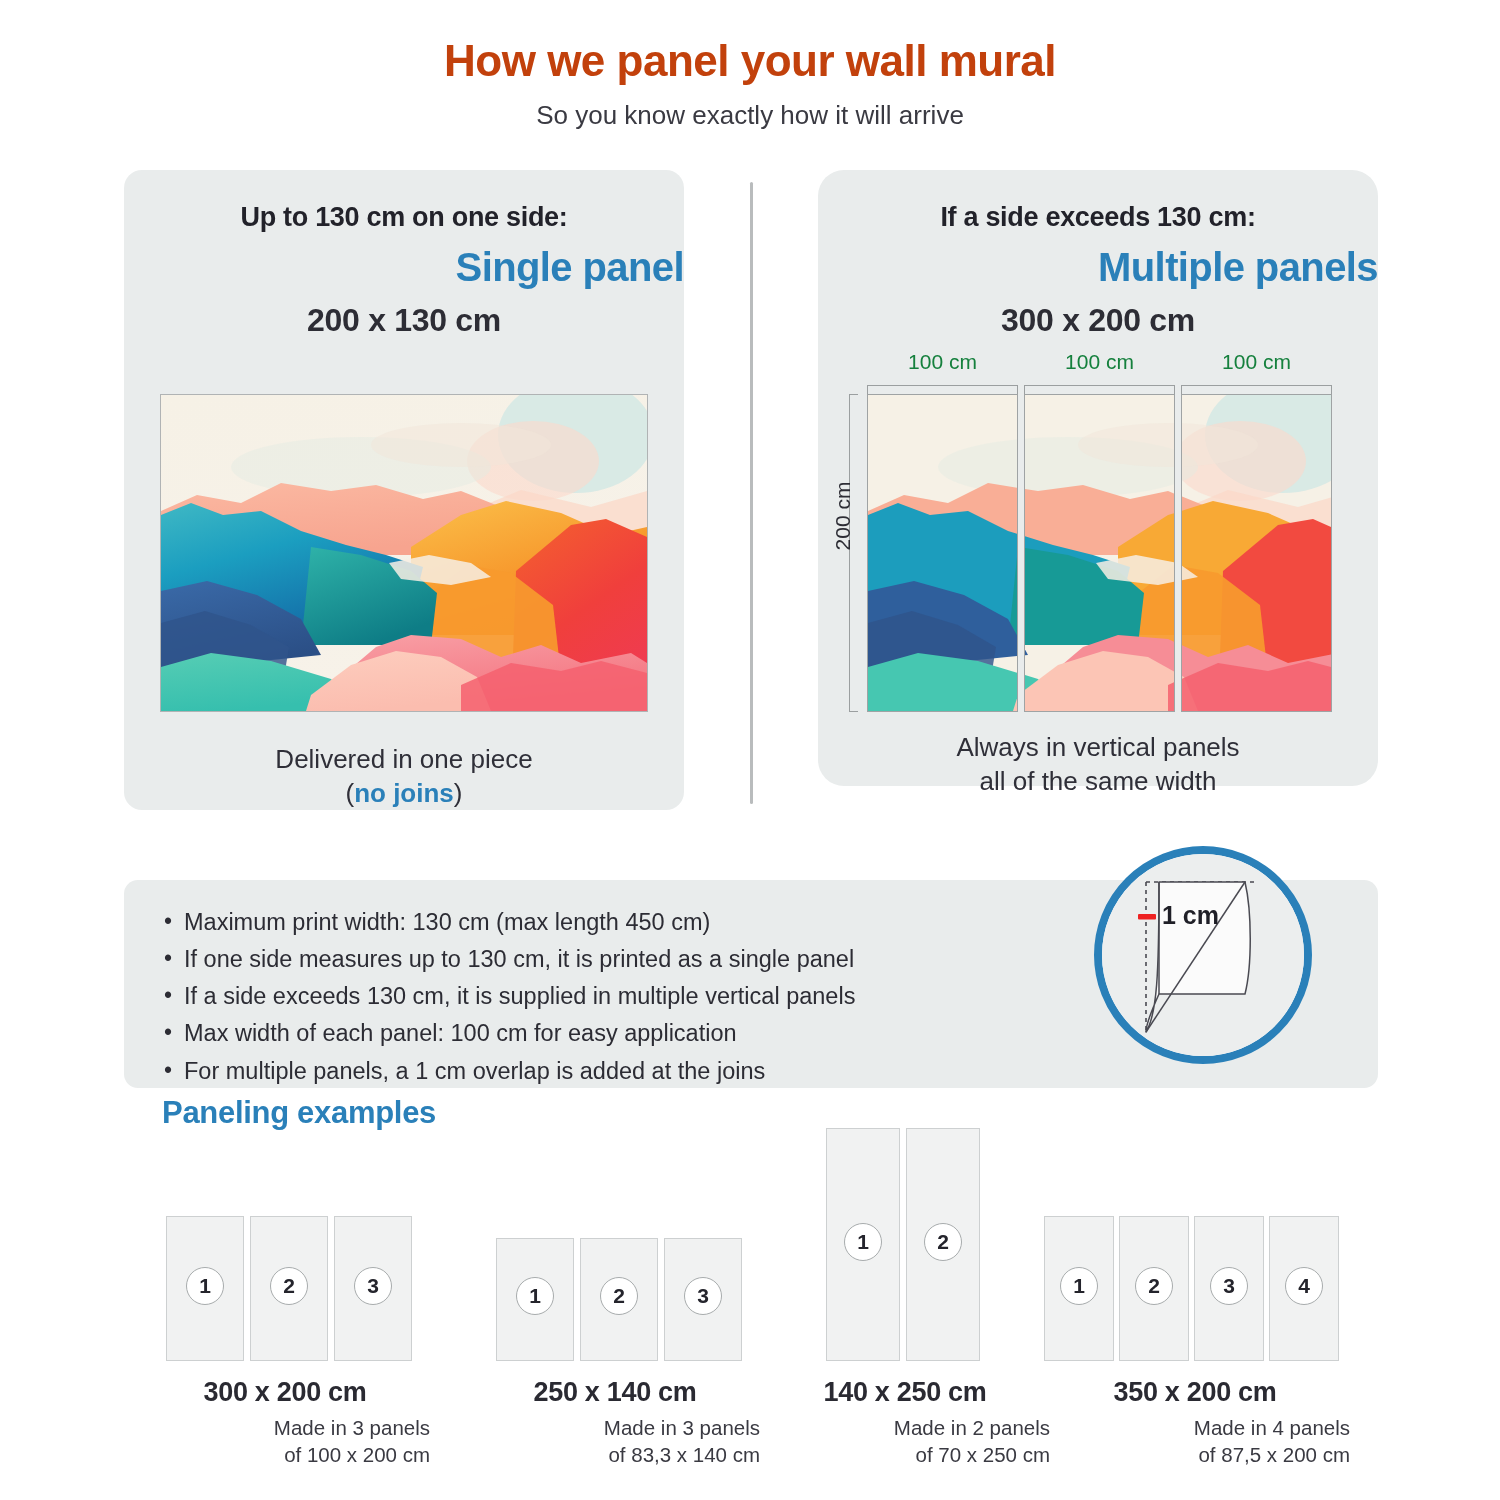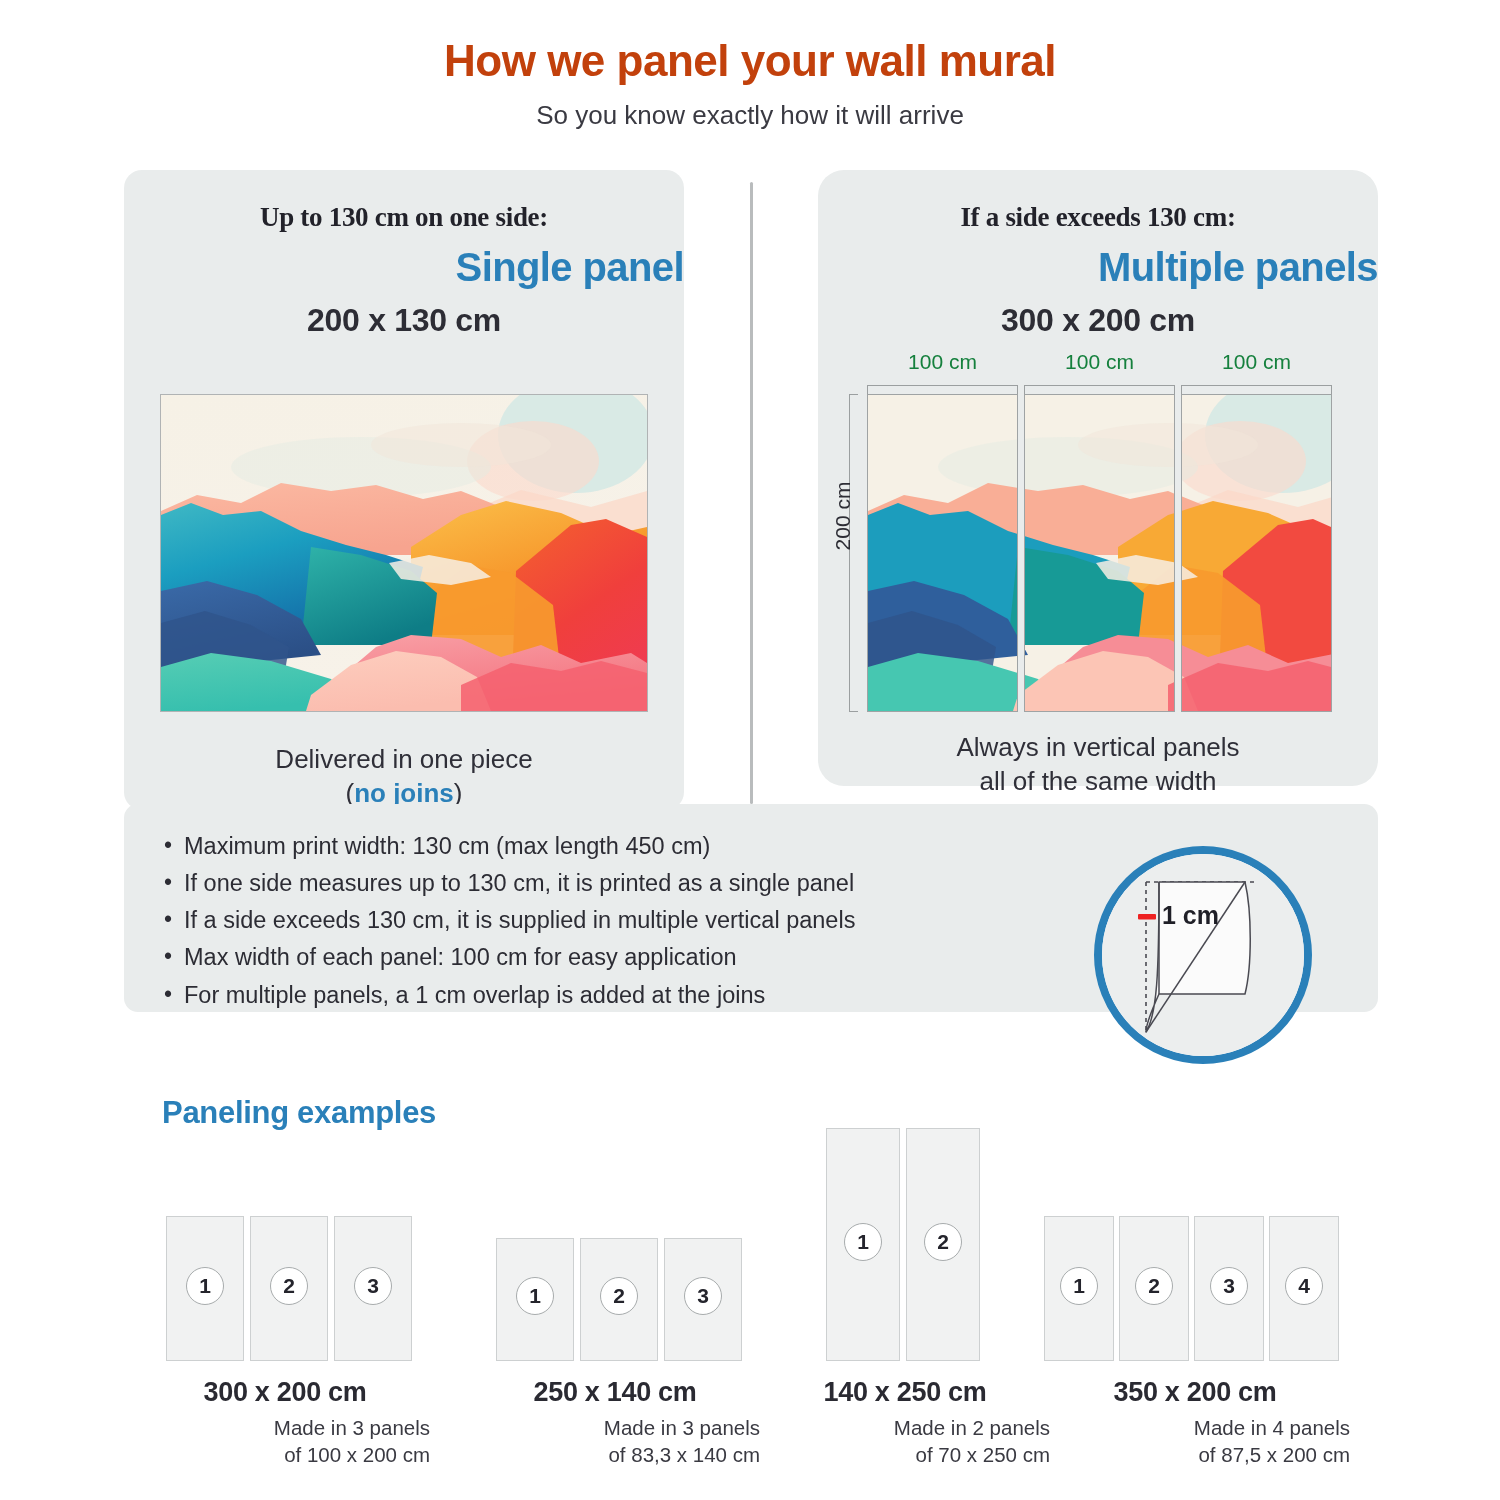--- a/index.html
+++ b/index.html
@@ -35,21 +35,21 @@
   #card-multi  { left: 818px; top: 170px; width: 560px; height: 616px; border-radius: 26px; }
 
   .divider {
     position: absolute; left: 750px; top: 182px;
     width: 3px; height: 622px;
     background: #b9bcbd; border-radius: 2px;
   }
 
   .card-head {
     text-align: center; font-size: 27px; font-weight: 700;
-    color: #22222a; margin-top: 32px; letter-spacing: -0.3px; font-family: Liberation Serif, serif;
+    color: #22222a; margin-top: 32px; letter-spacing: -0.3px;
   }
   .card-accent {
     text-align: right; font-size: 40px; font-weight: 700;
     color: #2a80b9; margin-top: 12px; letter-spacing: -0.6px;
   }
   .card-dims {
     text-align: center; font-size: 32px; font-weight: 700;
     color: #2d2d35; margin-top: 12px; letter-spacing: -0.3px;
   }
   .card-caption {
@@ -102,21 +102,21 @@
   }
   .hlabel {
     position: absolute; left: -74px; top: 110px;
     font-size: 21px; font-weight: 500; color: #2d2d35;
     transform: rotate(-90deg); transform-origin: center;
     width: 100px; text-align: center;
   }
 
   
   #notes-card {
-    position: absolute; left: 124px; top: 804px;
+    position: absolute; left: 124px; top: 880px;
     width: 1254px; height: 208px;
     background: #e9ecec; border-radius: 14px;
   }
   .notes-list {
     position: absolute; left: 36px; top: 24px;
     list-style: none;
   }
   .notes-list li {
     font-size: 23.5px; line-height: 1.58; color: #2c2c34;
     position: relative; padding-left: 24px;

